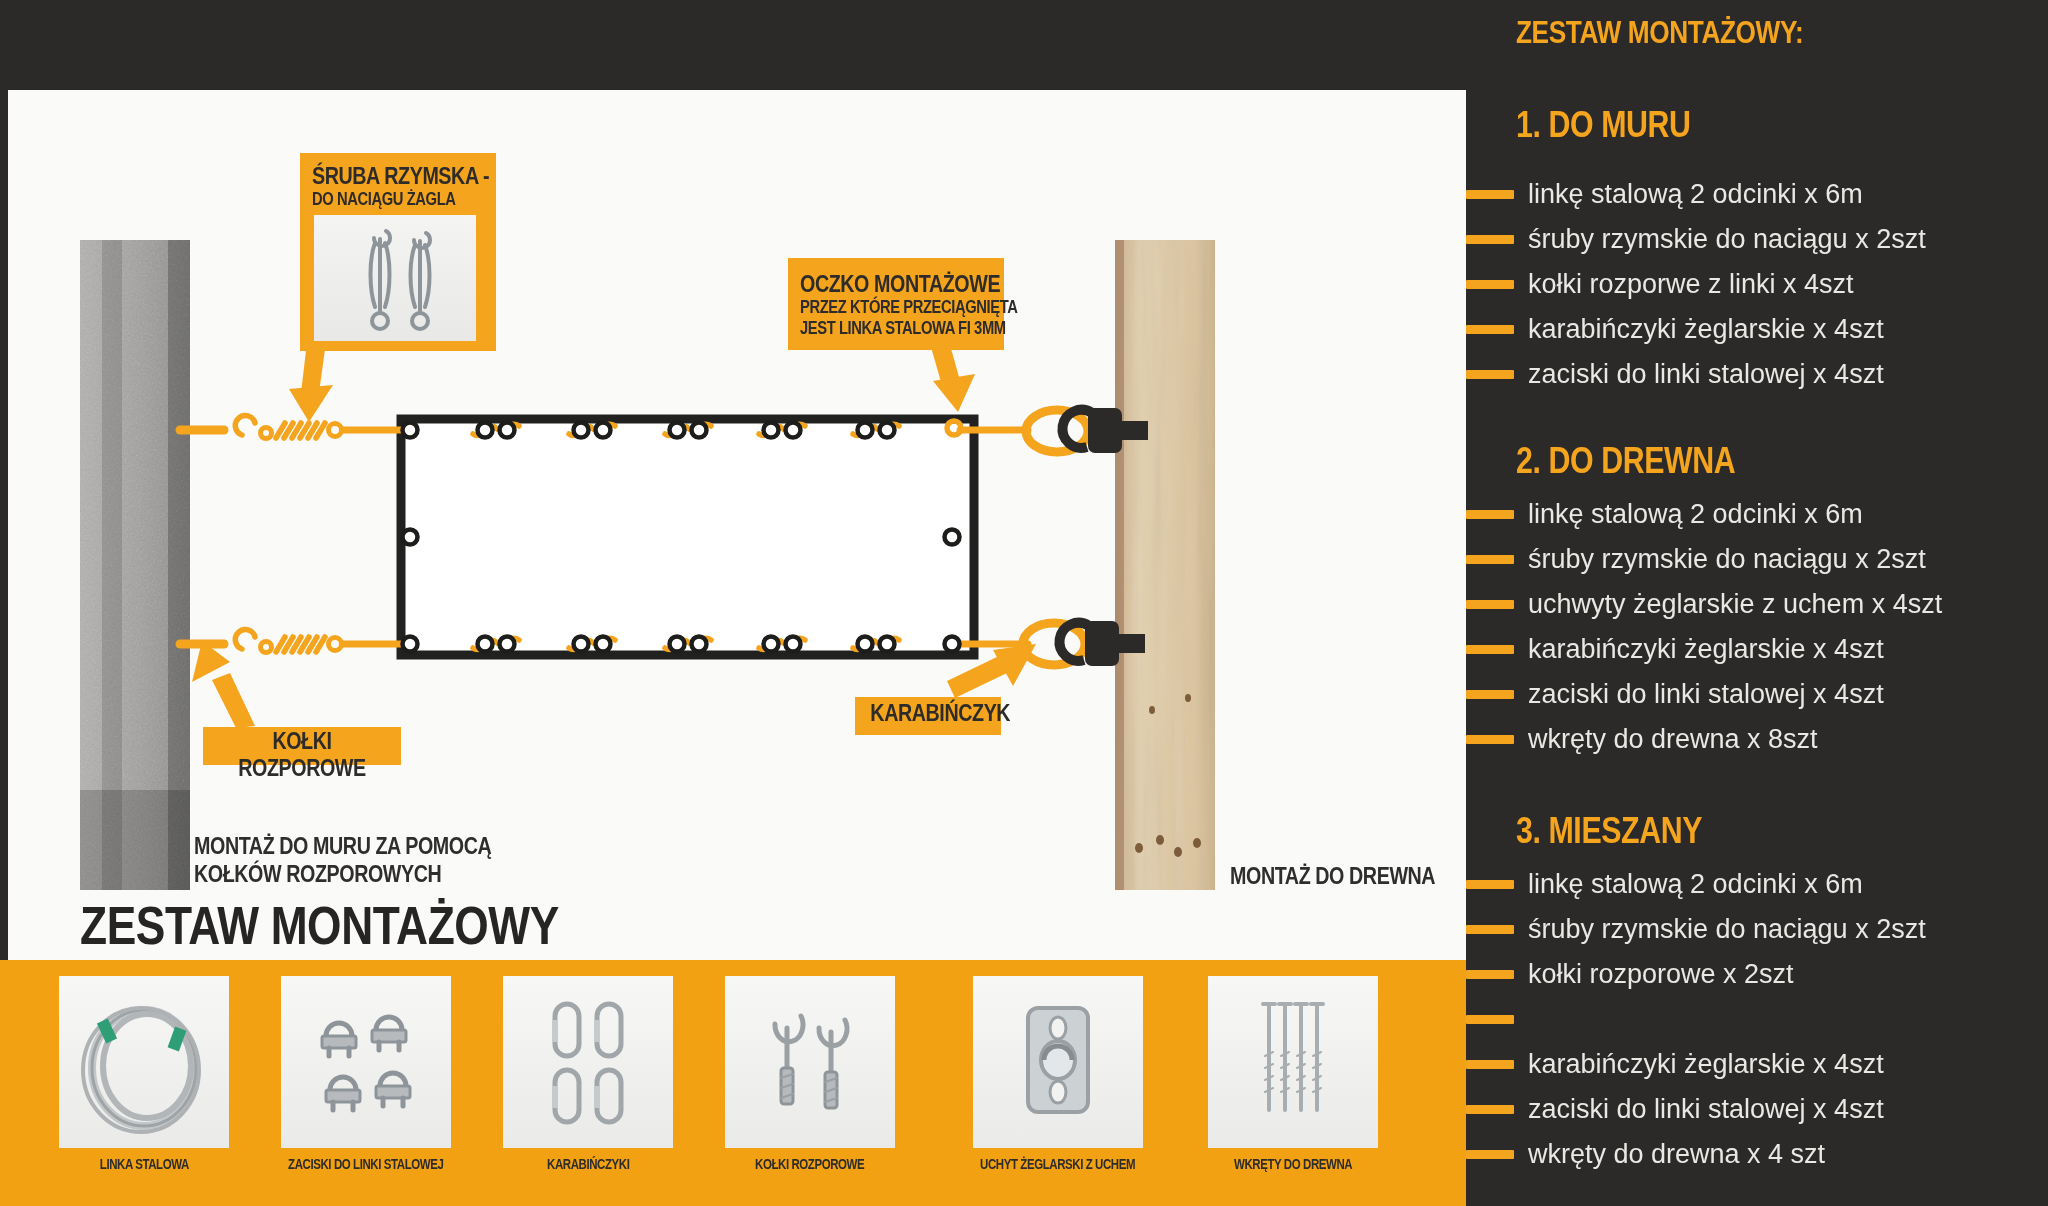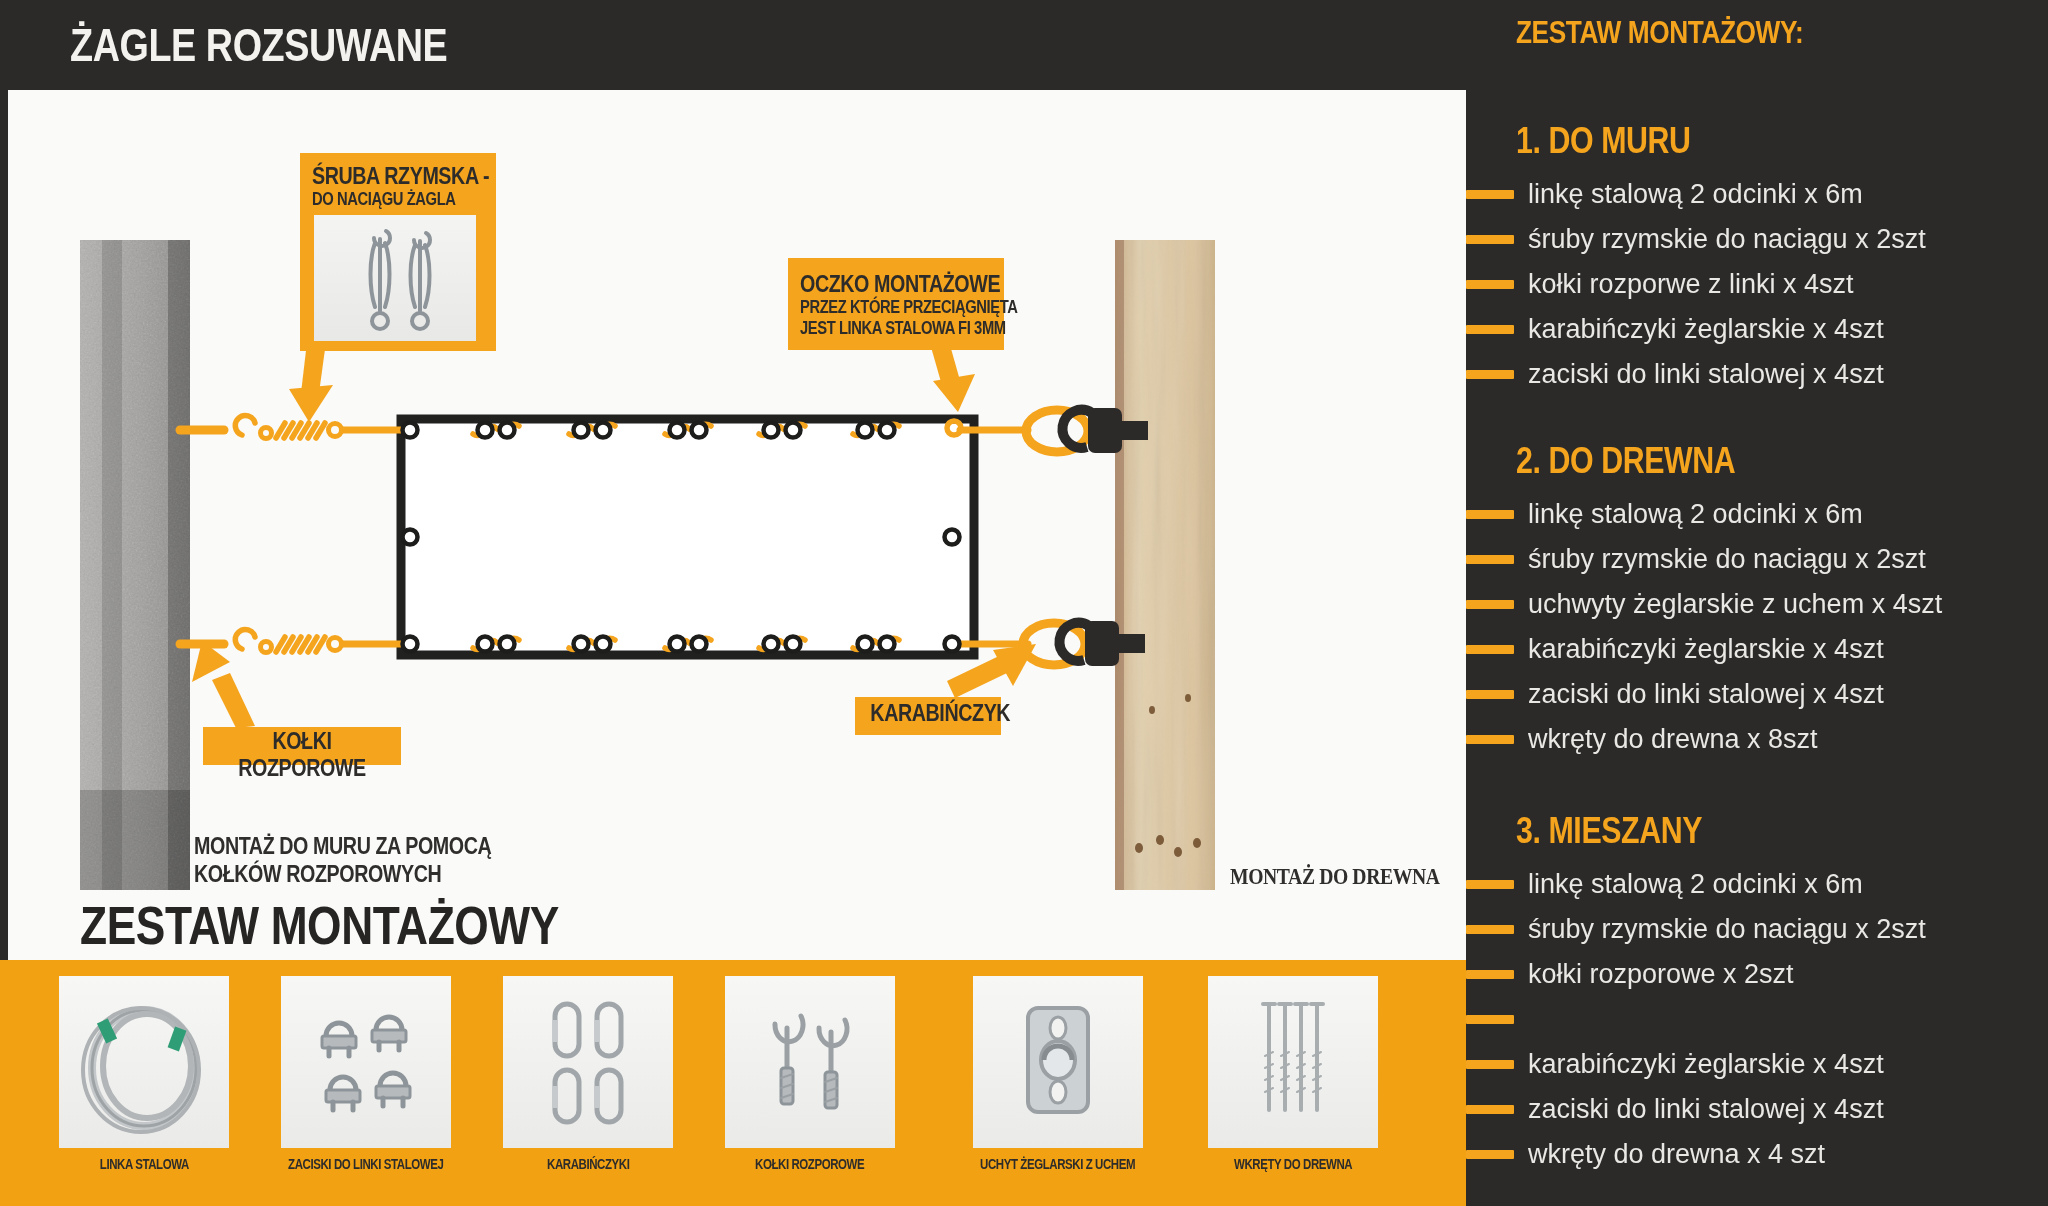--- a/index.html
+++ b/index.html
@@ -15,40 +15,39 @@
   .lblbox{position:absolute;background:#f5a41d;color:#2d2c2a;}
   .lblbox .t1{font-size:24px;line-height:27px;}
   .lblbox .t2{font-size:18px;line-height:21px;}
   #sruba-box{left:292px;top:63px;width:196px;height:198px;padding:9px 0 0 12px;box-sizing:border-box;}
   #sruba-photo{position:absolute;left:14px;top:62px;width:162px;height:126px;background:linear-gradient(180deg,#f4f4f2,#e8e8e6);}
   #oczko-box{left:780px;top:168px;width:216px;height:92px;padding:12px 0 0 12px;box-sizing:border-box;}
   #kolki-box{left:195px;top:637px;width:198px;height:38px;text-align:center;line-height:38px;}
   #karab-box{left:847px;top:607px;width:146px;height:38px;text-align:center;line-height:38px;}
   .cap{position:absolute;color:#2f2e2c;font-size:24px;line-height:28px;}
   #cap-mur{left:186px;top:742px;}
-  #cap-drewno{left:1222px;top:772px;font-family:Liberation Serif, serif;}
+  #cap-drewno{left:1222px;top:772px;}
   #zestaw-big{position:absolute;left:72px;top:804px;color:#262524;font-size:54px;}
   
   #strip{position:absolute;left:0;top:960px;width:1466px;height:246px;background:#f2a113;}
   .card{position:absolute;top:16px;width:170px;height:172px;background:linear-gradient(180deg,#f7f7f5,#eaeae8);}
   .card-label{position:absolute;top:192px;width:240px;text-align:center;color:#2d2c2a;font-size:14px;line-height:25px;}
   
   #sidebar{position:absolute;left:1466px;top:0;width:582px;height:1206px;}
   #sb-title{position:absolute;left:50px;top:14px;color:#f5a41d;font-size:32px;}
   .sb-head{position:absolute;left:50px;color:#f5a41d;font-size:37px;}
   .sb-list{position:absolute;left:0;width:582px;}
   .sb-item{display:flex;align-items:center;height:45px;color:#eae8e5;font-size:27px;}
   .sb-item .dash{width:48px;height:9px;background:#f5a41d;margin-right:14px;flex:0 0 auto;border-radius:1px;}
 </style>
 </head>
 <body>
 
 <div id="app">
 
-  <div id="hdr-title"><span class="cond">ŻAGLE ROZSUWANE</span></div>
 
   <div id="panel">
 
     <svg id="diagram-svg" width="1458" height="870" viewBox="0 0 1458 870">
       <defs>
         <filter id="cnoise" x="0%" y="0%" width="100%" height="100%">
           <feTurbulence type="fractalNoise" baseFrequency="0.55" numOctaves="3" seed="4" stitchTiles="stitch"></feTurbulence>
           <feColorMatrix type="saturate" values="0"></feColorMatrix>
           <feComponentTransfer>
               <feFuncA type="linear" slope="0.8" intercept="-0.1"></feFuncA>
@@ -417,21 +416,21 @@
             </g>
         </g>
       </svg>
     </div>
     <div class="card-label" style="left:1173px"><span class="cond-c">WKRĘTY DO DREWNA</span></div>
   </div>
 
   <div id="sidebar">
     <div id="sb-title"><span class="cond">ZESTAW MONTAŻOWY:</span></div>
 
-    <div class="sb-head" style="top:120px"><span class="cond">1. DO MURU</span></div>
+    <div class="sb-head" style="top:104px"><span class="cond">1. DO MURU</span></div>
     <div class="sb-list" style="top:172px">
       <div class="sb-item">
           <span class="dash"></span>
           <span>linkę stalową 2 odcinki x 6m</span>
         </div>
       <div class="sb-item">
           <span class="dash"></span>
           <span>śruby rzymskie do naciągu x 2szt</span>
         </div>
       <div class="sb-item">

